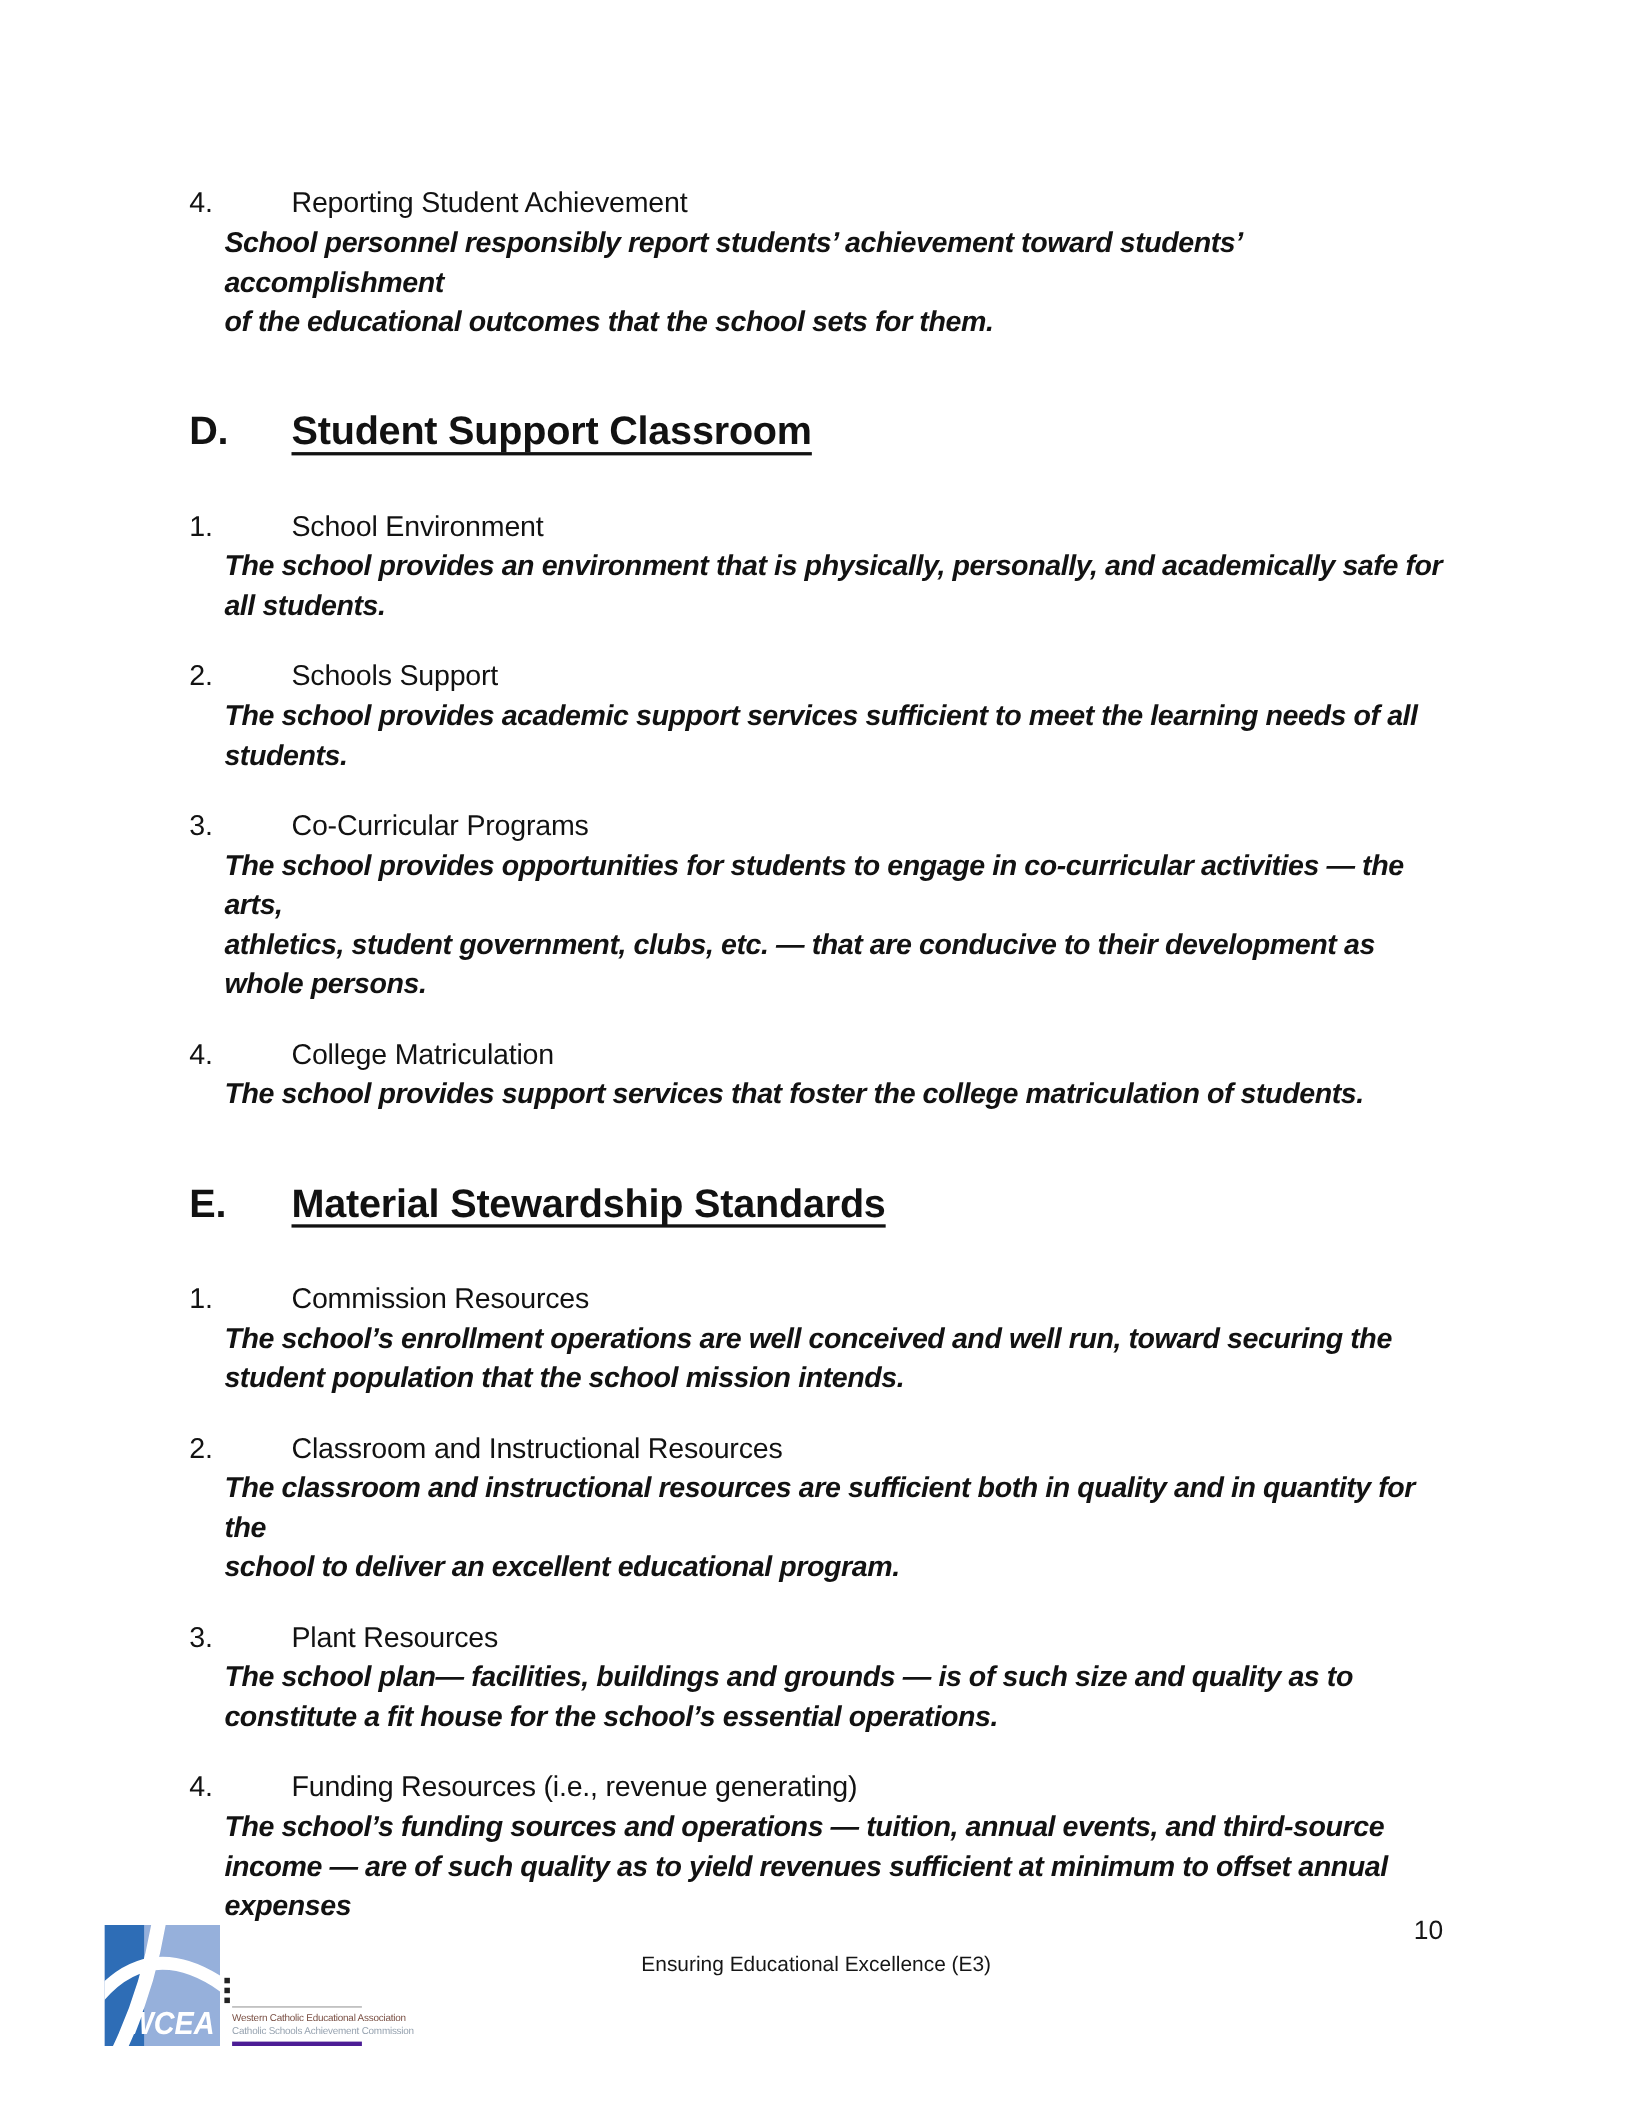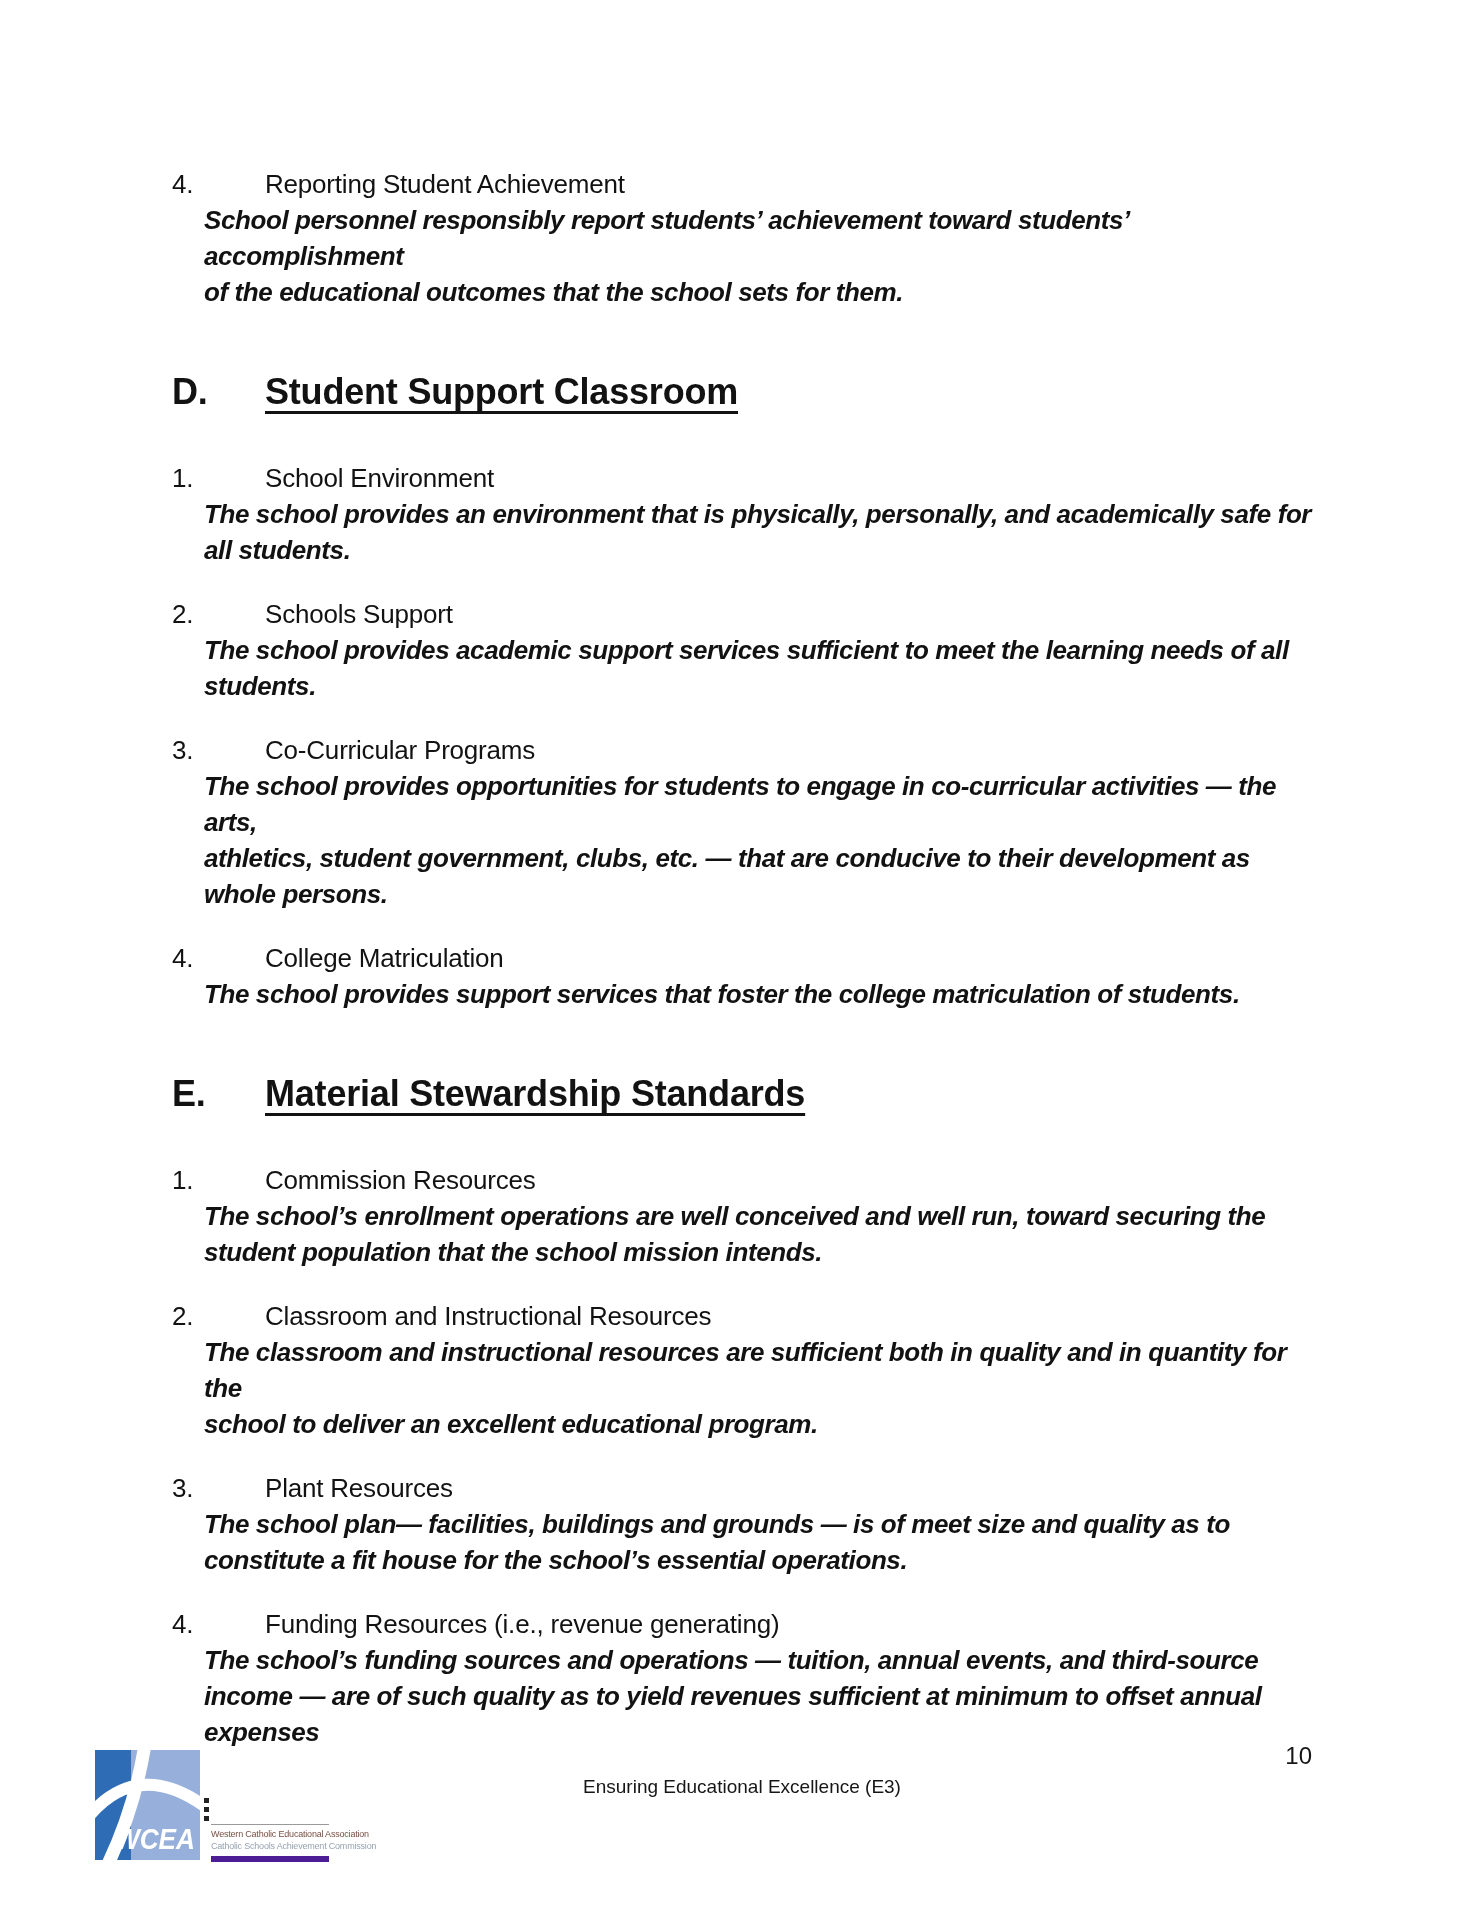--- a/index.html
+++ b/index.html
@@ -65,21 +65,21 @@
     line-height:28px;
     color:#161616;
   }
   .logo{position:absolute;left:95px;top:1750px;width:240px;height:130px;}
   .logo-square{position:absolute;left:0;top:0;width:105px;height:110px;}
   .logo-dots{position:absolute;left:109px;top:48px;}
   .logo-dot{width:5px;height:5px;background:#222222;margin-bottom:4px;}
   .logo-orgtext{
     position:absolute;left:116px;top:74px;width:118px;
     border-top:1px solid #9a9a9a;
-    border-bottom:6px solid #4c1d95;
+    border-bottom:4px solid #4c1d95;
     padding:3px 0 4px 0;
     font-size:9px;
     line-height:12px;
     letter-spacing:-0.2px;
     white-space:nowrap;
   }
 </style>
 </head>
 <body>
 
@@ -144,21 +144,21 @@
     <div class="item-head">
       <span class="item-num">2.</span><span class="item-title">Classroom and Instructional Resources</span>
     </div>
     <div class="item-desc">The classroom and instructional resources are sufficient both in quality and in quantity for the
 school to deliver an excellent educational program.</div>
   </div>
           <div class="std-item">
     <div class="item-head">
       <span class="item-num">3.</span><span class="item-title">Plant Resources</span>
     </div>
-    <div class="item-desc">The school plan— facilities, buildings and grounds — is of meet size and quality as to
+    <div class="item-desc">The school plan— facilities, buildings and grounds — is of such size and quality as to
 constitute a fit house for the school’s essential operations.</div>
   </div>
           <div class="std-item">
     <div class="item-head">
       <span class="item-num">4.</span><span class="item-title">Funding Resources (i.e., revenue generating)</span>
     </div>
     <div class="item-desc">The school’s funding sources and operations — tuition, annual events, and third-source
 income — are of such quality as to yield revenues sufficient at minimum to offset annual
 expenses</div>
   </div>

